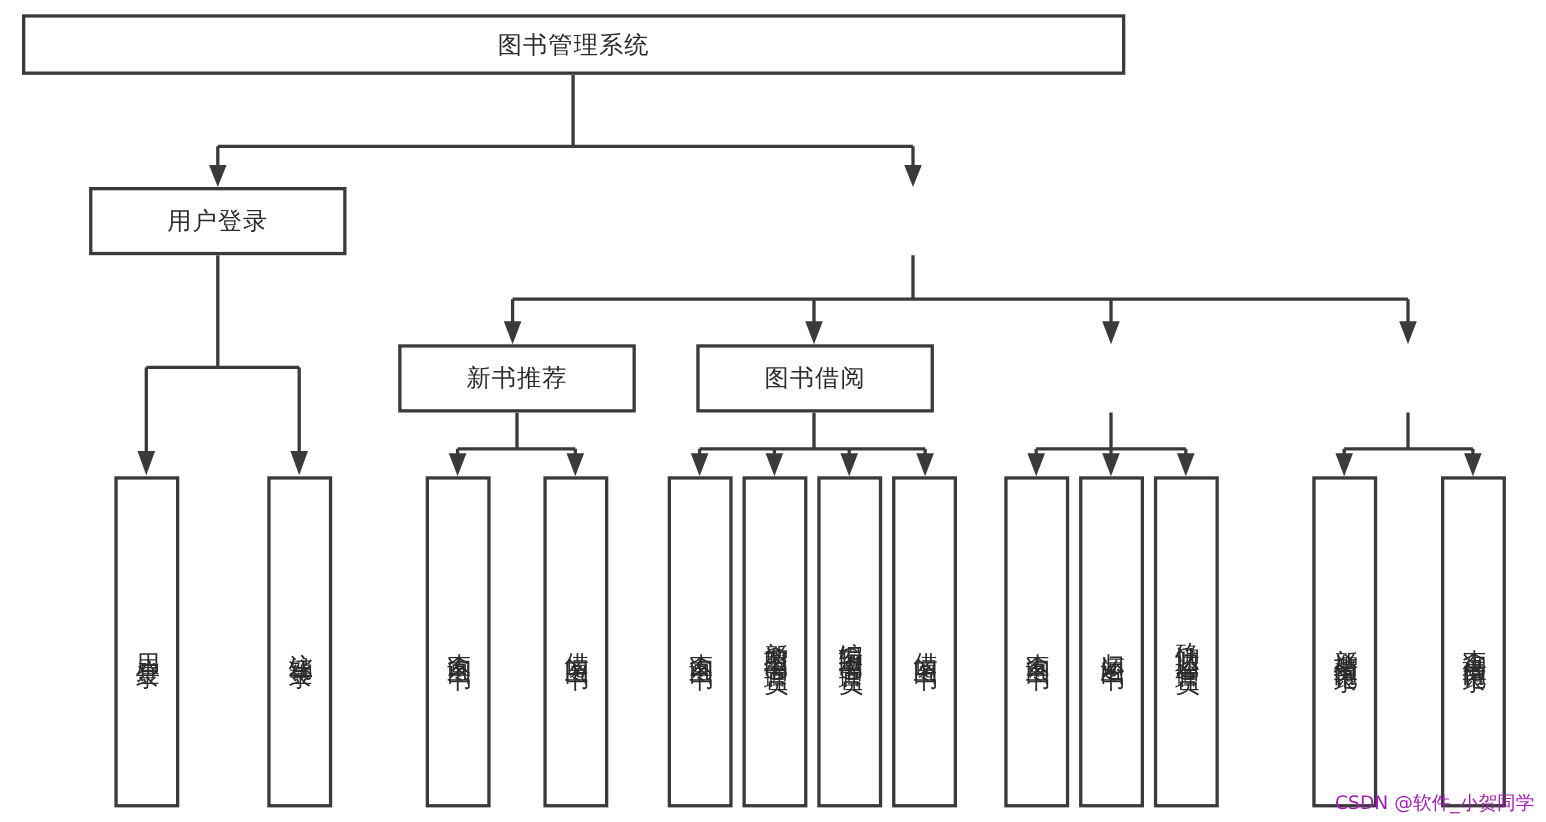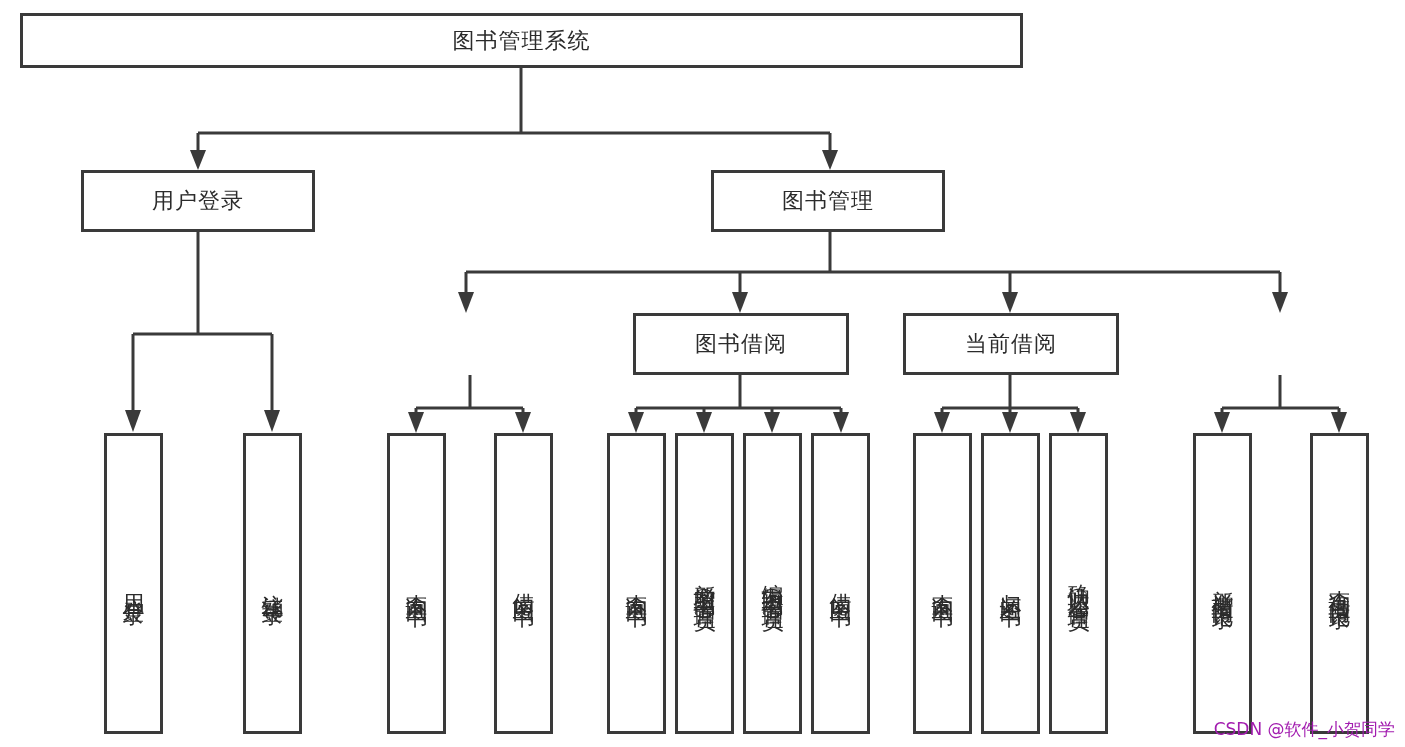--- a/index.html
+++ b/index.html
@@ -151,30 +151,27 @@
     <polygon class="arrow-head" points="1331,412 1347,412 1339,433"></polygon>
   </svg>
 
   <div class="hbox" style="left:20px; top:13px; width:1003px; height:55px;">
     <span class="htext">图书管理系统</span>
   </div>
 
   <div class="hbox" style="left:81px; top:170px; width:234px; height:62px;">
     <span class="htext">用户登录</span>
   </div>
-  <div class="hbox" style="left:711px; top:170px; width:234px; height:62px;">
-    <span class="htext">图书管理</span>
-  </div>
-
+
+  <div class="hbox" style="left:362px; top:313px; width:216px; height:62px;">
+    <span class="htext">新书推荐</span>
+  </div>
   <div class="hbox" style="left:633px; top:313px; width:216px; height:62px;">
     <span class="htext">图书借阅</span>
   </div>
-  <div class="hbox" style="left:903px; top:313px; width:216px; height:62px;">
-    <span class="htext">当前借阅</span>
-  </div>
 
   <div class="vbox" style="left:104px; top:433px; width:59px; height:301px;">
     <span class="vtext">用户登录</span>
   </div>
   <div class="vbox" style="left:243px; top:433px; width:59px; height:301px;">
     <span class="vtext">注销登录</span>
   </div>
 
   <div class="vbox" style="left:387px; top:433px; width:59px; height:301px;">
     <span class="vtext">查询图书</span>

